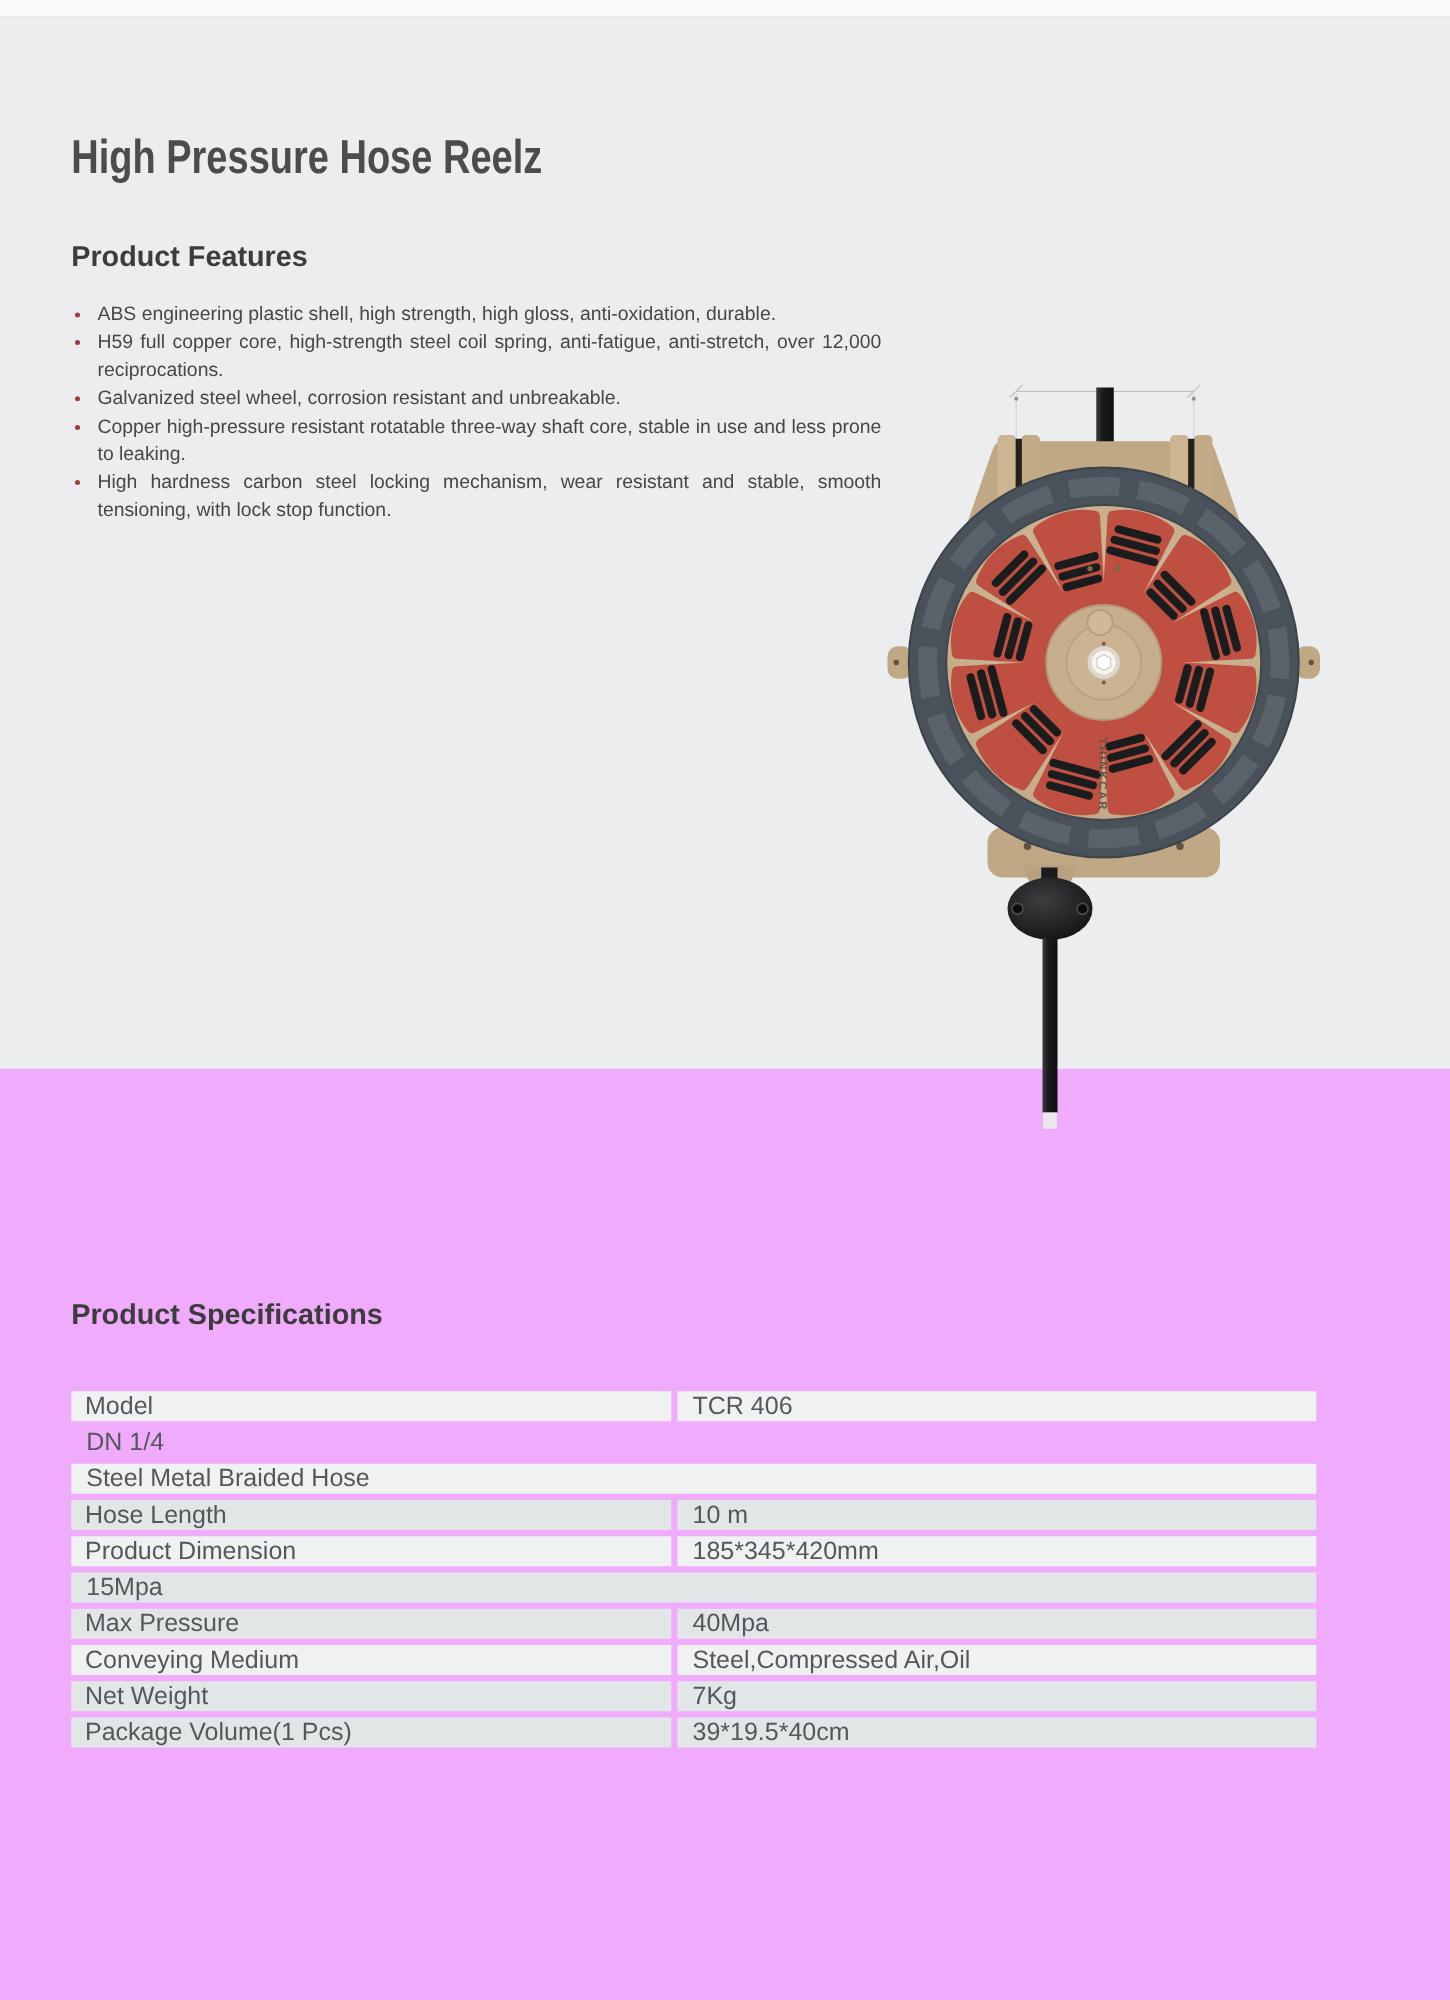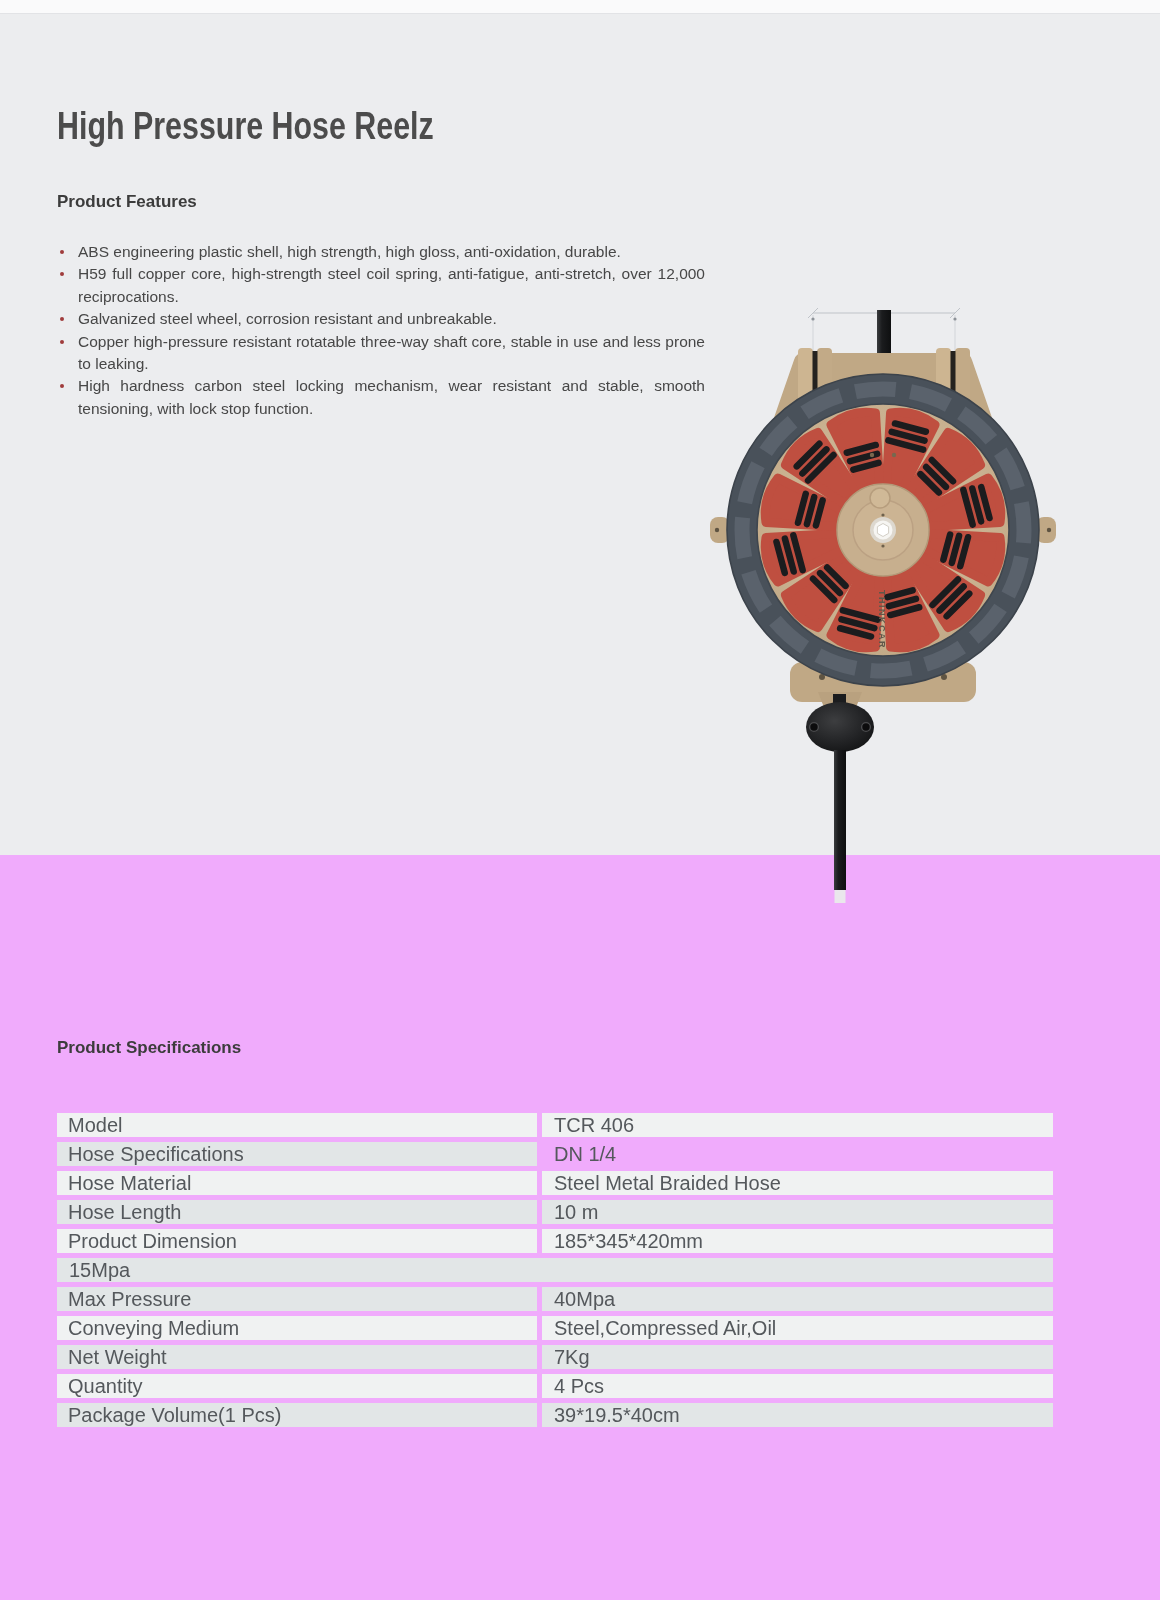--- a/index.html
+++ b/index.html
@@ -30,21 +30,21 @@
   .gray-band{position:absolute;left:0;top:14px;width:1160px;height:841px;
     background:var(--bg-gray);}
   .page-title{
     position:absolute;left:57px;top:105px;margin:0;
     font-size:38px;font-weight:bold;color:var(--title);
     letter-spacing:0px;white-space:nowrap;
     transform:scaleX(0.8);transform-origin:left center;
   }
   .section-heading{
     position:absolute;left:57px;margin:0;
-    font-size:17px;font-weight:bold;color:var(--heading);
+    font-size:23px;font-weight:bold;color:var(--heading);
   }
   #features-heading{top:192px;}
   #specs-heading{top:1038px;}
   .features-list{
     position:absolute;left:57px;top:241px;width:648px;
     margin:0;padding:0;list-style:none;
   }
   .features-list li{
     display:flex;align-items:flex-start;
     font-size:15.5px;line-height:22.4px;color:var(--body-text);
@@ -289,25 +289,23 @@
   </svg>
 
   <h2 class="section-heading" id="specs-heading">Product Specifications</h2>
 
   <div class="spec-table">
     <div class="spec-row">
       <div class="spec-cell spec-label" data-shade="light">Model</div>
       <div class="spec-cell spec-value" data-shade="light">TCR 406</div>
     </div>
     <div class="spec-row">
-      <div class="spec-cell spec-label" data-shade="dark">Hose Specifications</div>
       <div class="spec-cell spec-value" data-shade="white">DN 1/4</div>
     </div>
     <div class="spec-row">
-      <div class="spec-cell spec-label" data-shade="light">Hose Material</div>
       <div class="spec-cell spec-value" data-shade="light">Steel Metal Braided Hose</div>
     </div>
     <div class="spec-row">
       <div class="spec-cell spec-label" data-shade="dark">Hose Length</div>
       <div class="spec-cell spec-value" data-shade="dark">10 m</div>
     </div>
     <div class="spec-row">
       <div class="spec-cell spec-label" data-shade="light">Product Dimension</div>
       <div class="spec-cell spec-value" data-shade="light">185*345*420mm</div>
     </div>
@@ -320,22 +318,18 @@
     </div>
     <div class="spec-row">
       <div class="spec-cell spec-label" data-shade="light">Conveying Medium</div>
       <div class="spec-cell spec-value" data-shade="light">Steel,Compressed Air,Oil</div>
     </div>
     <div class="spec-row">
       <div class="spec-cell spec-label" data-shade="dark">Net Weight</div>
       <div class="spec-cell spec-value" data-shade="dark">7Kg</div>
     </div>
     <div class="spec-row">
-      <div class="spec-cell spec-label" data-shade="light">Quantity</div>
-      <div class="spec-cell spec-value" data-shade="light">4 Pcs</div>
-    </div>
-    <div class="spec-row">
       <div class="spec-cell spec-label" data-shade="dark">Package Volume(1 Pcs)</div>
       <div class="spec-cell spec-value" data-shade="dark">39*19.5*40cm</div>
     </div>
   </div>
 
 </div>
 
 </body></html>

